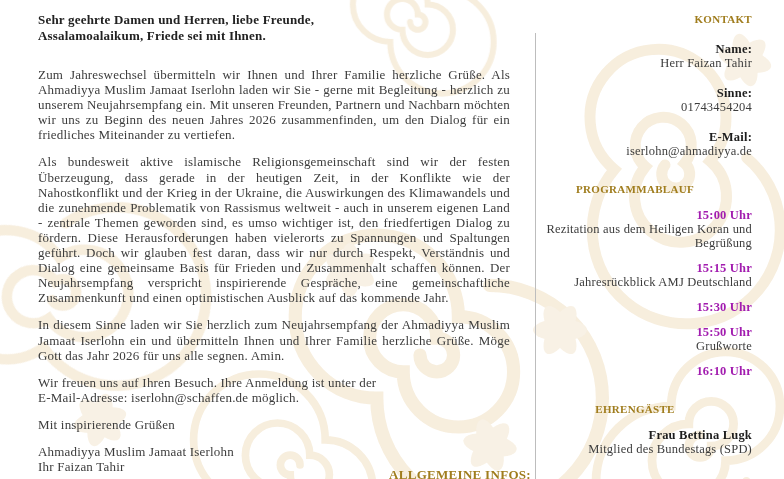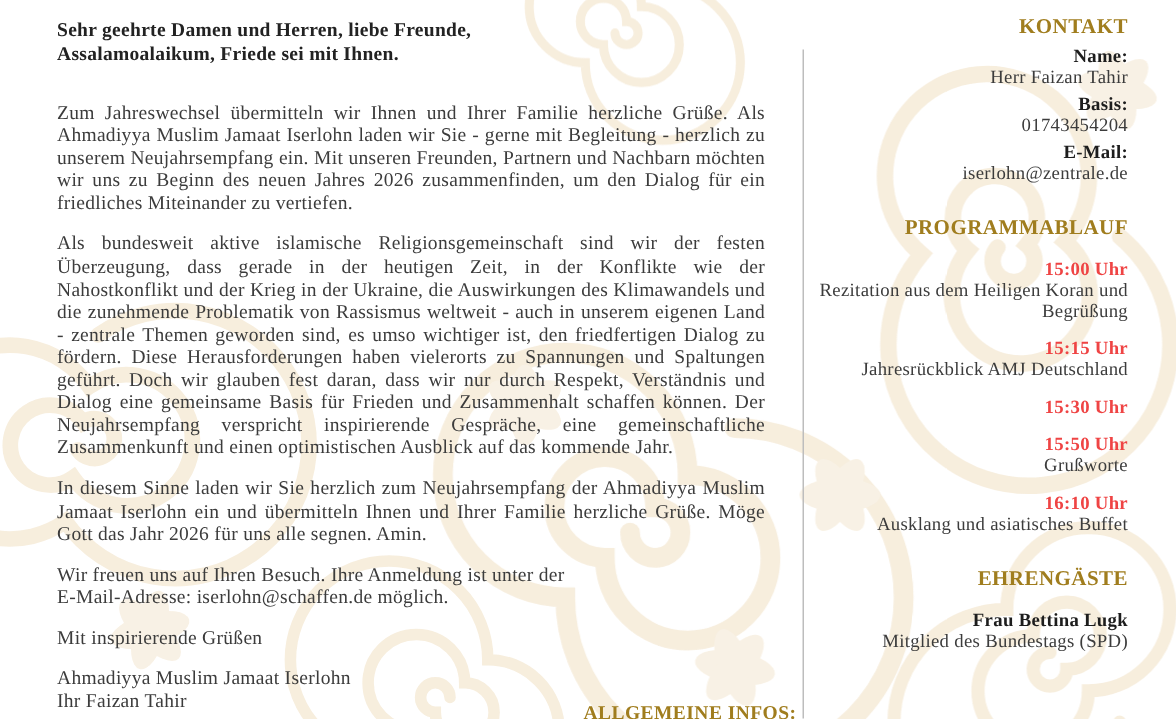--- a/index.html
+++ b/index.html
@@ -25,29 +25,29 @@
     position:absolute; left:389px; top:467px; z-index:2;
     font-size:13px; font-weight:bold; letter-spacing:0.3px; color:#a07d1e;
     white-space:nowrap;
   }
   .sidebar {
     position:absolute; top:12px; right:32px; width:234px; z-index:2;
     text-align:right; font-size:12.5px; line-height:14px; color:#3c3c3c;
     letter-spacing:0.2px;
   }
   .sidebar h2 {
-    margin:0; font-size:14px; line-height:14px; font-weight:bold;
+    margin:0; font-size:11px; line-height:14px; font-weight:bold;
     color:#a07d1e; letter-spacing:0.3px;
   }
-  .sidebar h2.section-gap { margin-top:24px; }
-  .field { margin-top:4px; }
+  .sidebar h2.section-gap { margin-top:24px;text-align:center; }
+  .field { margin-top:16px; }
   .flabel { font-weight:bold; color:#1d1d1d; }
   .item { margin-top:11px; }
   .item.first { margin-top:12px; }
-  .time { font-weight:bold; color:#ef4444; }
+  .time { font-weight:bold; color:#a21caf; }
   .guest { margin-top:12px; }
   .gname { font-weight:bold; color:#1d1d1d; }
 </style>
 </head>
 <body>
 
 <div class="page">
 
   <svg class="bg-ornament" width="784" height="479" viewBox="0 0 784 479" aria-hidden="true">
     <defs>
@@ -99,26 +99,26 @@
   <div class="infos-heading">ALLGEMEINE INFOS:</div>
 
   <aside class="sidebar">
     <h2>KONTAKT</h2>
 
     <div class="field">
       <div class="flabel">Name:</div>
       <div class="fvalue">Herr Faizan Tahir</div>
     </div>
     <div class="field">
-      <div class="flabel">Basis:</div>
+      <div class="flabel">Sinne:</div>
       <div class="fvalue">01743454204</div>
     </div>
     <div class="field">
       <div class="flabel">E-Mail:</div>
-      <div class="fvalue">iserlohn@zentrale.de</div>
+      <div class="fvalue">iserlohn@ahmadiyya.de</div>
     </div>
 
     <h2 class="section-gap">PROGRAMMABLAUF</h2>
 
     <div class="item first">
       <div class="time">15:00 Uhr</div>
       <div class="desc">Rezitation aus dem Heiligen Koran und Begrüßung</div>
     </div>
     <div class="item">
       <div class="time">15:15 Uhr</div>
@@ -126,21 +126,20 @@
     </div>
     <div class="item">
       <div class="time">15:30 Uhr</div>
     </div>
     <div class="item">
       <div class="time">15:50 Uhr</div>
       <div class="desc">Grußworte</div>
     </div>
     <div class="item">
       <div class="time">16:10 Uhr</div>
-      <div class="desc">Ausklang und asiatisches Buffet</div>
     </div>
 
     <h2 class="section-gap">EHRENGÄSTE</h2>
 
     <div class="guest">
       <div class="gname">Frau Bettina Lugk</div>
       <div class="grole">Mitglied des Bundestags (SPD)</div>
     </div>
   </aside>
 

